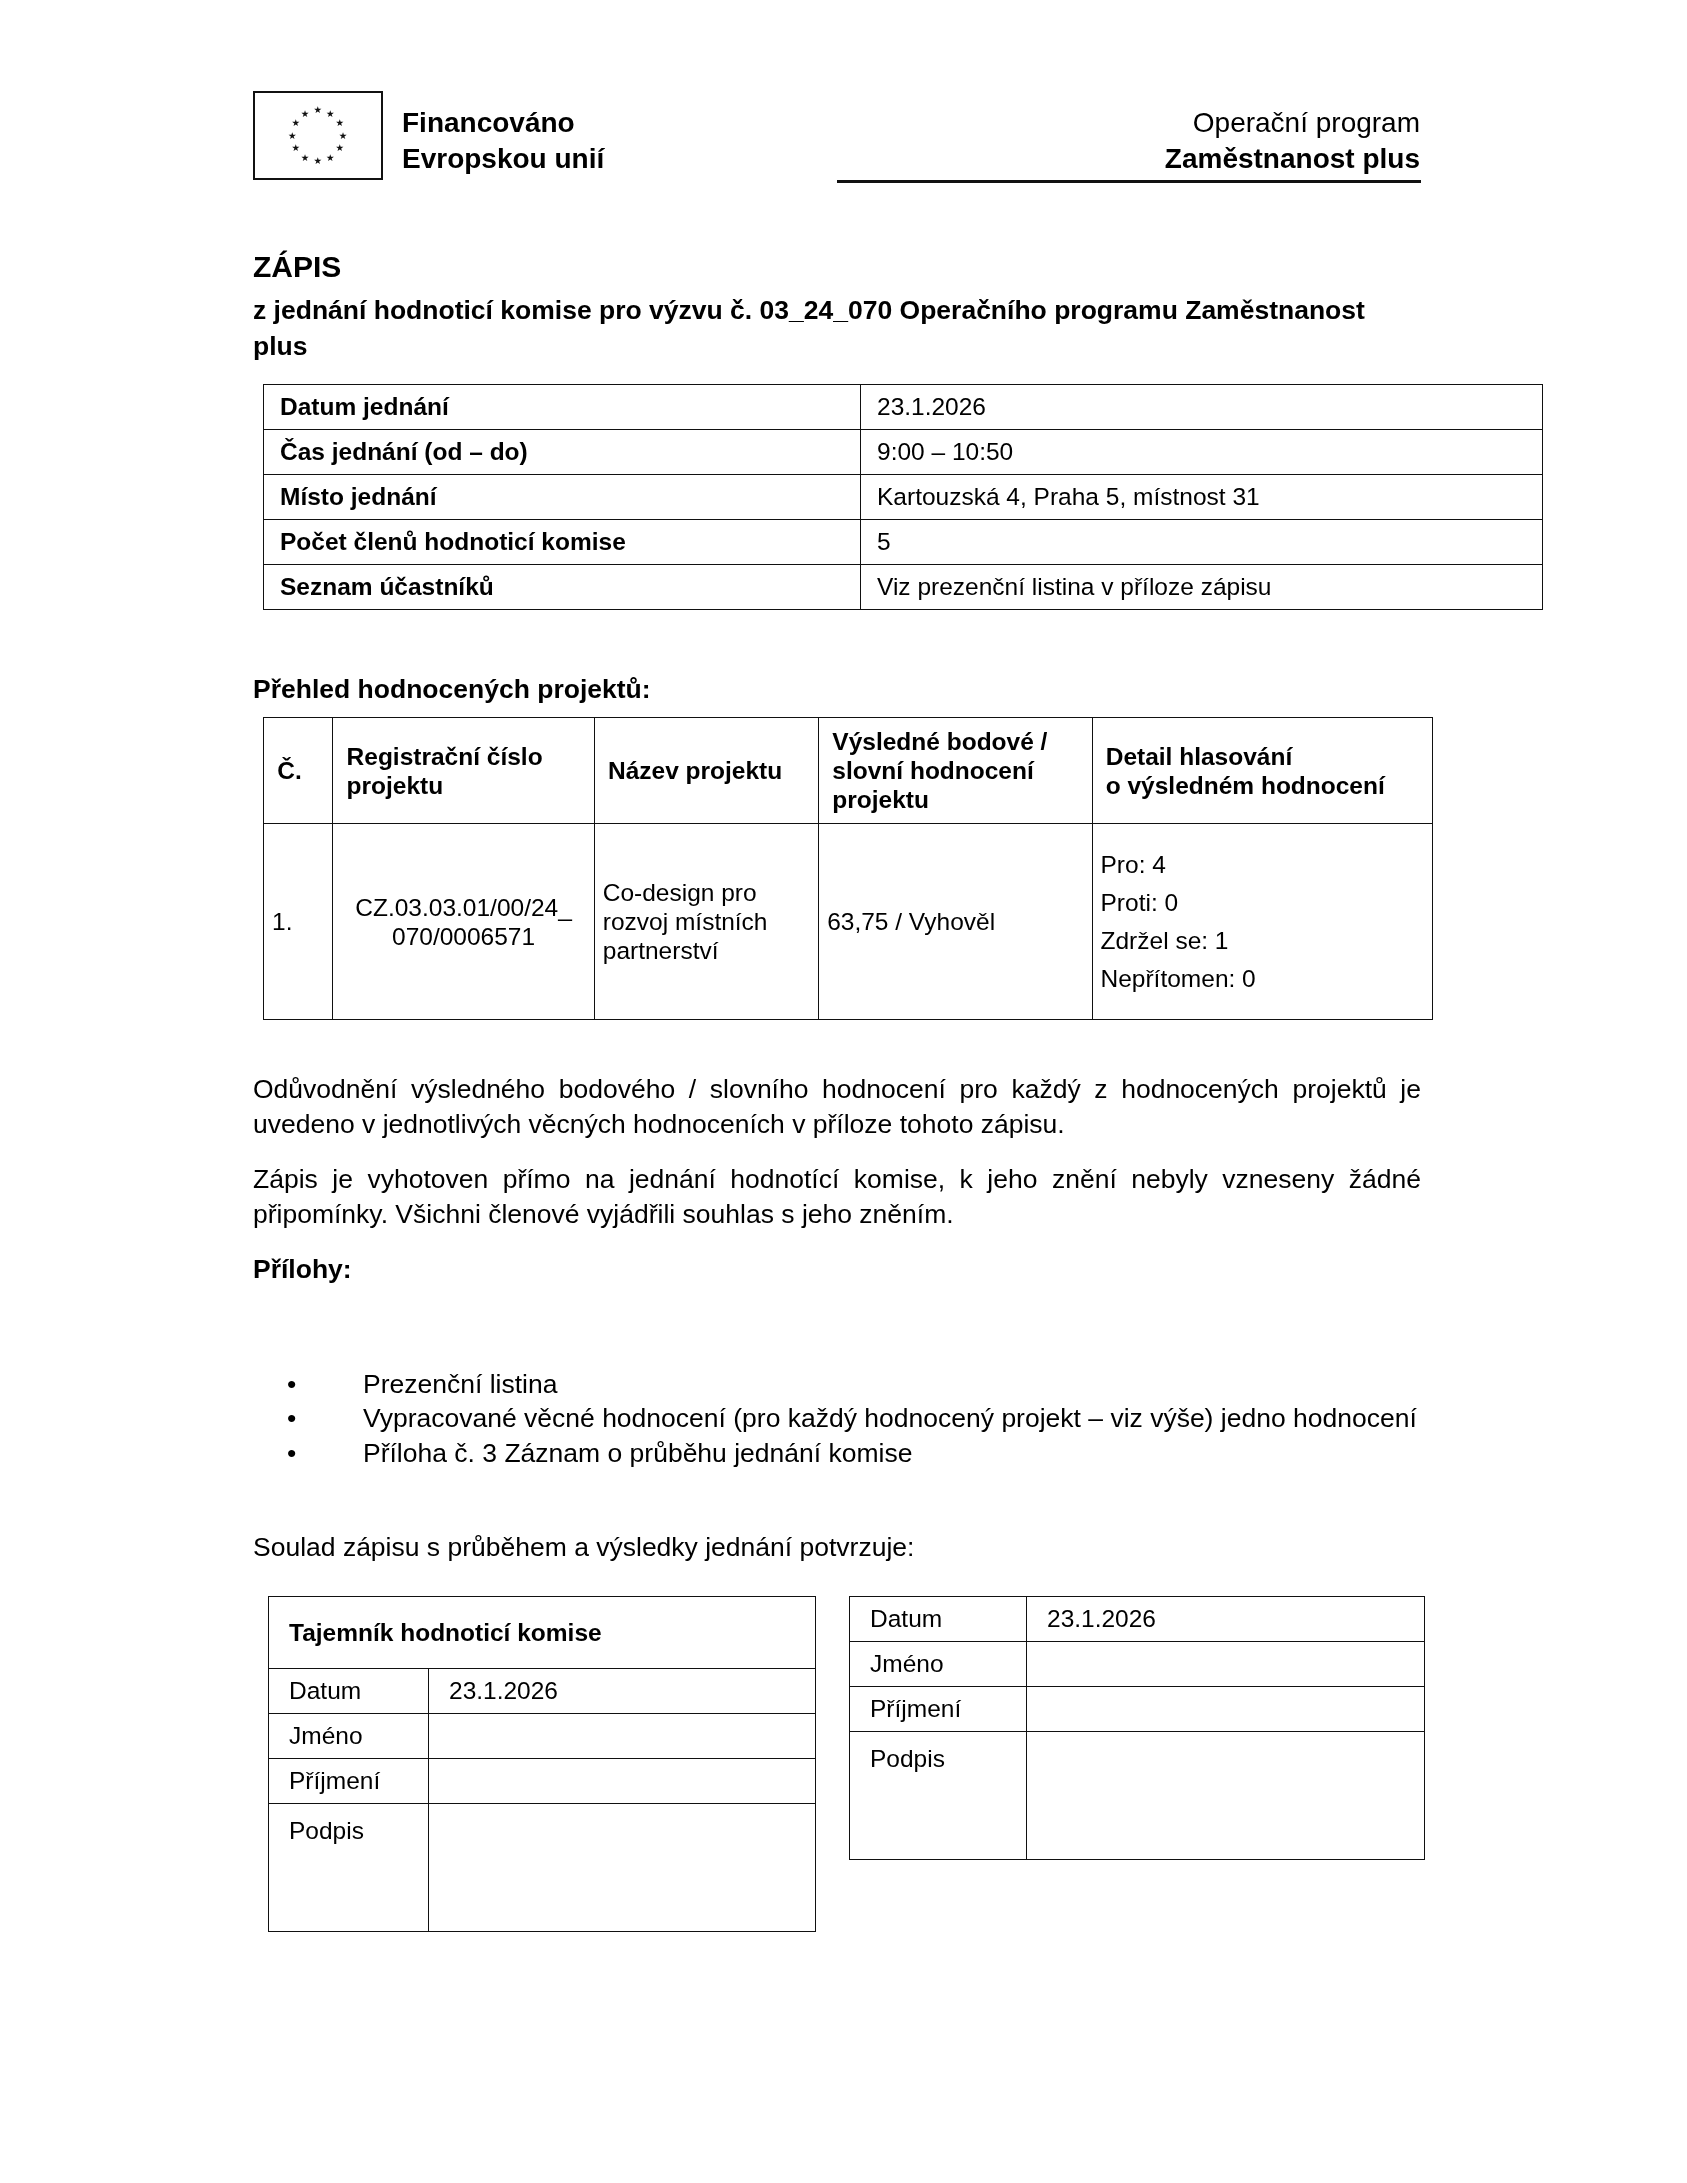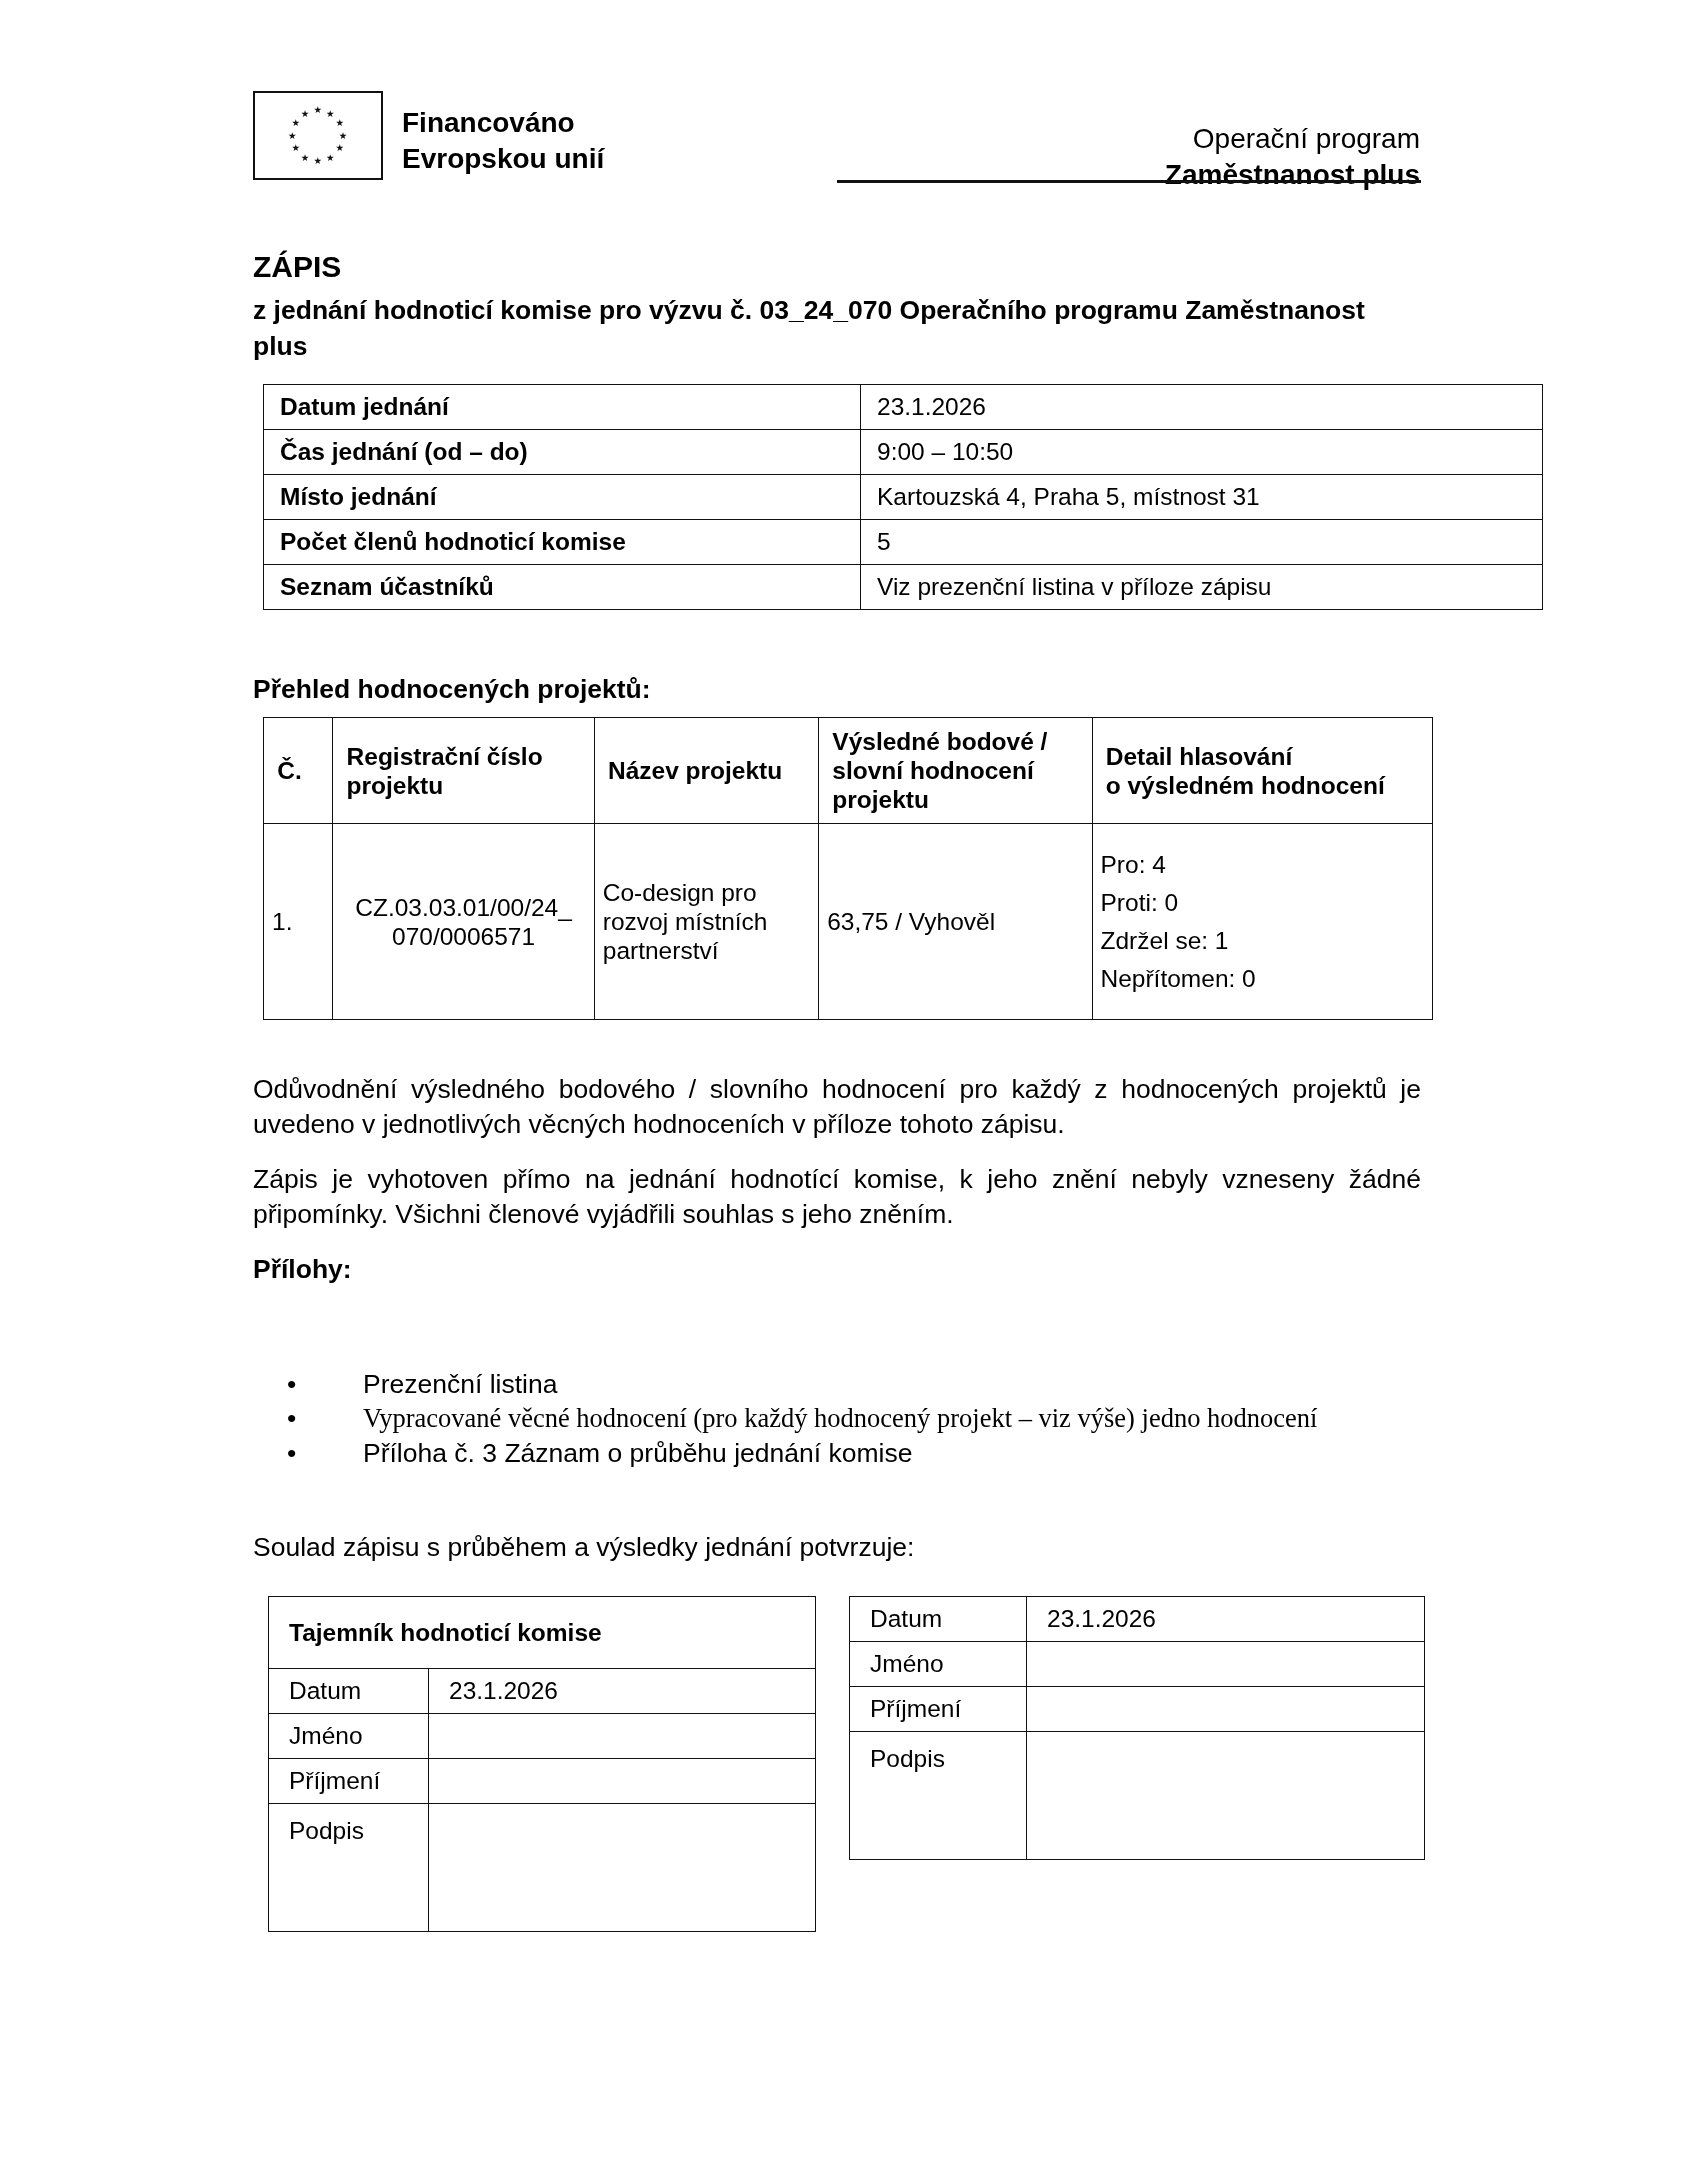--- a/index.html
+++ b/index.html
@@ -4,21 +4,21 @@
 <style>
   html, body { margin: 0; padding: 0; background: #ffffff; }
   body { width: 1687px; height: 2183px; position: relative; overflow: hidden;
          font-family: "Liberation Sans", sans-serif; color: #000; }
   .abs { position: absolute; }
 
   
   .eu-logo { left: 253px; top: 91px; width: 130px; height: 89px; border: 2px solid #111; box-sizing: border-box; }
   .eu-logo svg { width: 100%; height: 100%; }
   .eu-text { left: 402px; top: 105px; font-size: 28px; font-weight: bold; line-height: 36px; }
-  .op-text { right: 267px; top: 121px; text-align: right; font-size: 28px; line-height: 36px; }
+  .op-text { right: 267px; top: 105px; text-align: right; font-size: 28px; line-height: 36px; }
   .op-text .l2 { font-weight: bold; }
   .op-rule { left: 837px; top: 180px; width: 584px; height: 2.6px; background: #111; }
 
   
   .title { left: 253px; top: 250px; font-size: 30px; font-weight: bold; text-align: center; }
   .subtitle { left: 253px; top: 292px; width: 1125px; font-size: 26.5px; font-weight: bold; line-height: 36px; }
 
   table { border-collapse: collapse; }
   td, th { border: 1.3px solid #111; vertical-align: middle; text-align: left; padding: 0 16px; font-size: 24.5px; }
 
@@ -42,21 +42,21 @@
 
   .para { left: 253px; width: 1168px; font-size: 26.5px; line-height: 35px; text-align: justify; }
   .p1 { top: 1072px; }
   .p2 { top: 1162px; }
   .att-h { left: 253px; top: 1254px; font-size: 26.5px; font-weight: bold; }
 
   .list { left: 253px; top: 1368px; width: 1168px; font-size: 26.5px; line-height: 33px; }
   .li { display: flex; margin-bottom: 1.3px; }
   .li .b { width: 110px; padding-left: 34px; box-sizing: border-box; }
   .li .t { flex: 1; text-align: justify; text-align-last: left; }
-  .li.wide .t { text-align: justify; font-family: Liberation Serif, serif; }
+  .li.wide .t { text-align: justify; }
   .confirm { left: 253px; top: 1532px; font-size: 26.5px; }
 
   
   .sig { top: 1596px; }
   .sig td { font-size: 24.5px; padding: 0 20px; margin-top: 36px; }
   .sig .hd td { font-weight: bold; height: 71px; line-height: 29px; }
   .sig .r td { height: 44px; }
   .sig .rp td { height: 114px; vertical-align: top; padding-top: 13.2px; }
   .sig1 { left: 268px; width: 548px; }
   .sig1 .lc { width: 119px; }

